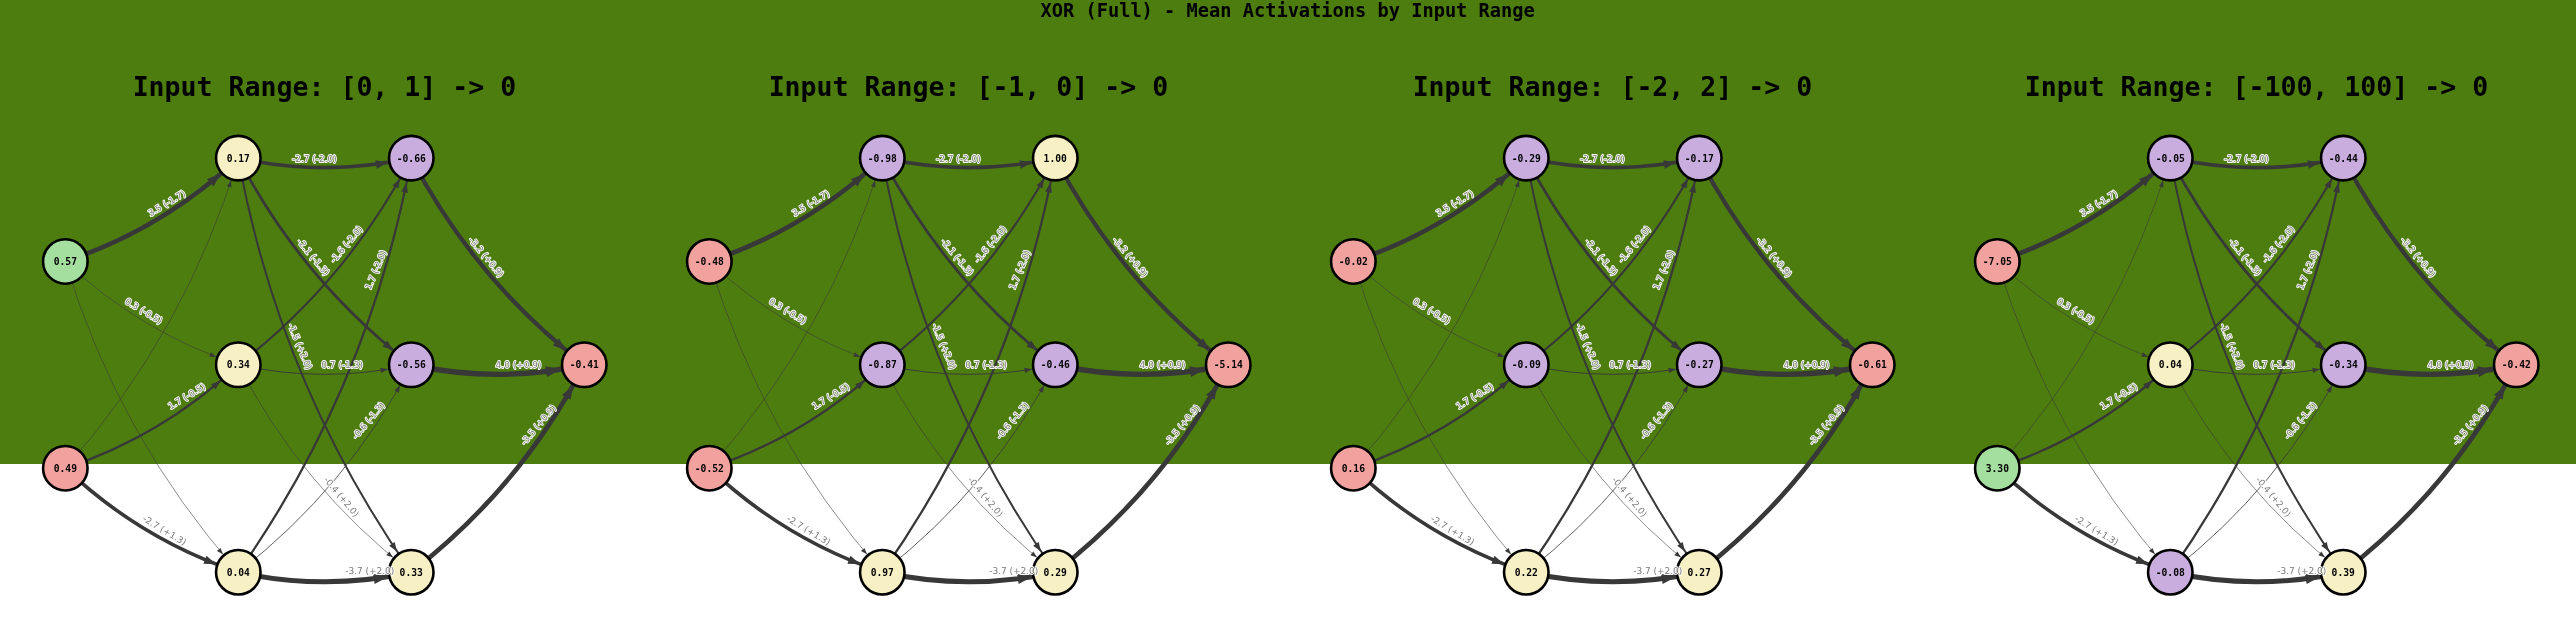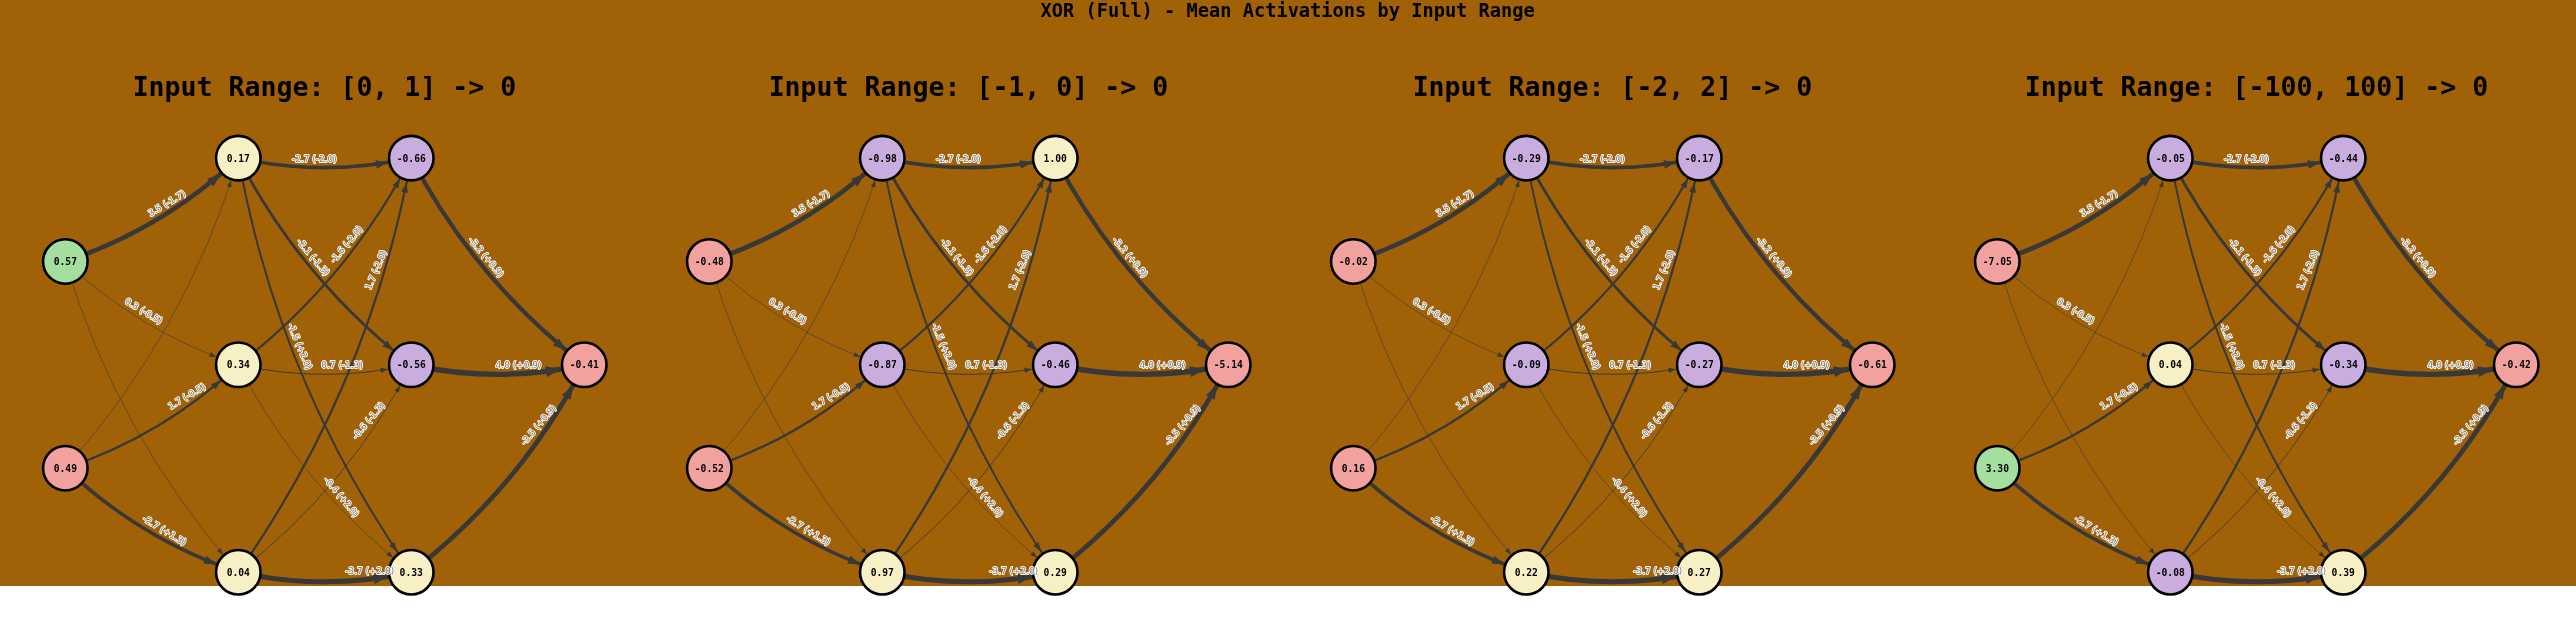--- a/index.html
+++ b/index.html
@@ -1,17 +1,17 @@
 <!DOCTYPE html>
 <html style="font-size:11.5px"><head>
 <meta charset="utf-8">
 <style>
   html,body{margin:0;padding:0;background:#ffffff;}
   body{width:2576px;height:627px;overflow:hidden;}
-  #figure-wrap{position:relative;width:2576px;height:586px;background:#a16207;}
+  #figure-wrap{position:relative;width:2576px;height:464px;background:#4d7c0f;}
   svg{display:block;}
   .suptitle{font-family:"DejaVu Sans Mono","Liberation Mono",monospace;font-weight:bold;font-size:26px;fill:#000;}
   .ptitle{font-family:"DejaVu Sans Mono","Liberation Mono",monospace;font-weight:bold;font-size:37px;fill:#000;}
   .nval{font-family:"DejaVu Sans Mono","Liberation Mono",monospace;font-weight:bold;font-size:13.5px;fill:#000;}
   .elab{font-family:"DejaVu Sans","Liberation Sans",sans-serif;font-size:12.5px;fill:#7a7a7a;
         paint-order:stroke;stroke:#ffffff;stroke-width:2.5px;stroke-linejoin:round;}
 </style>
 </head>
 <body>
 

